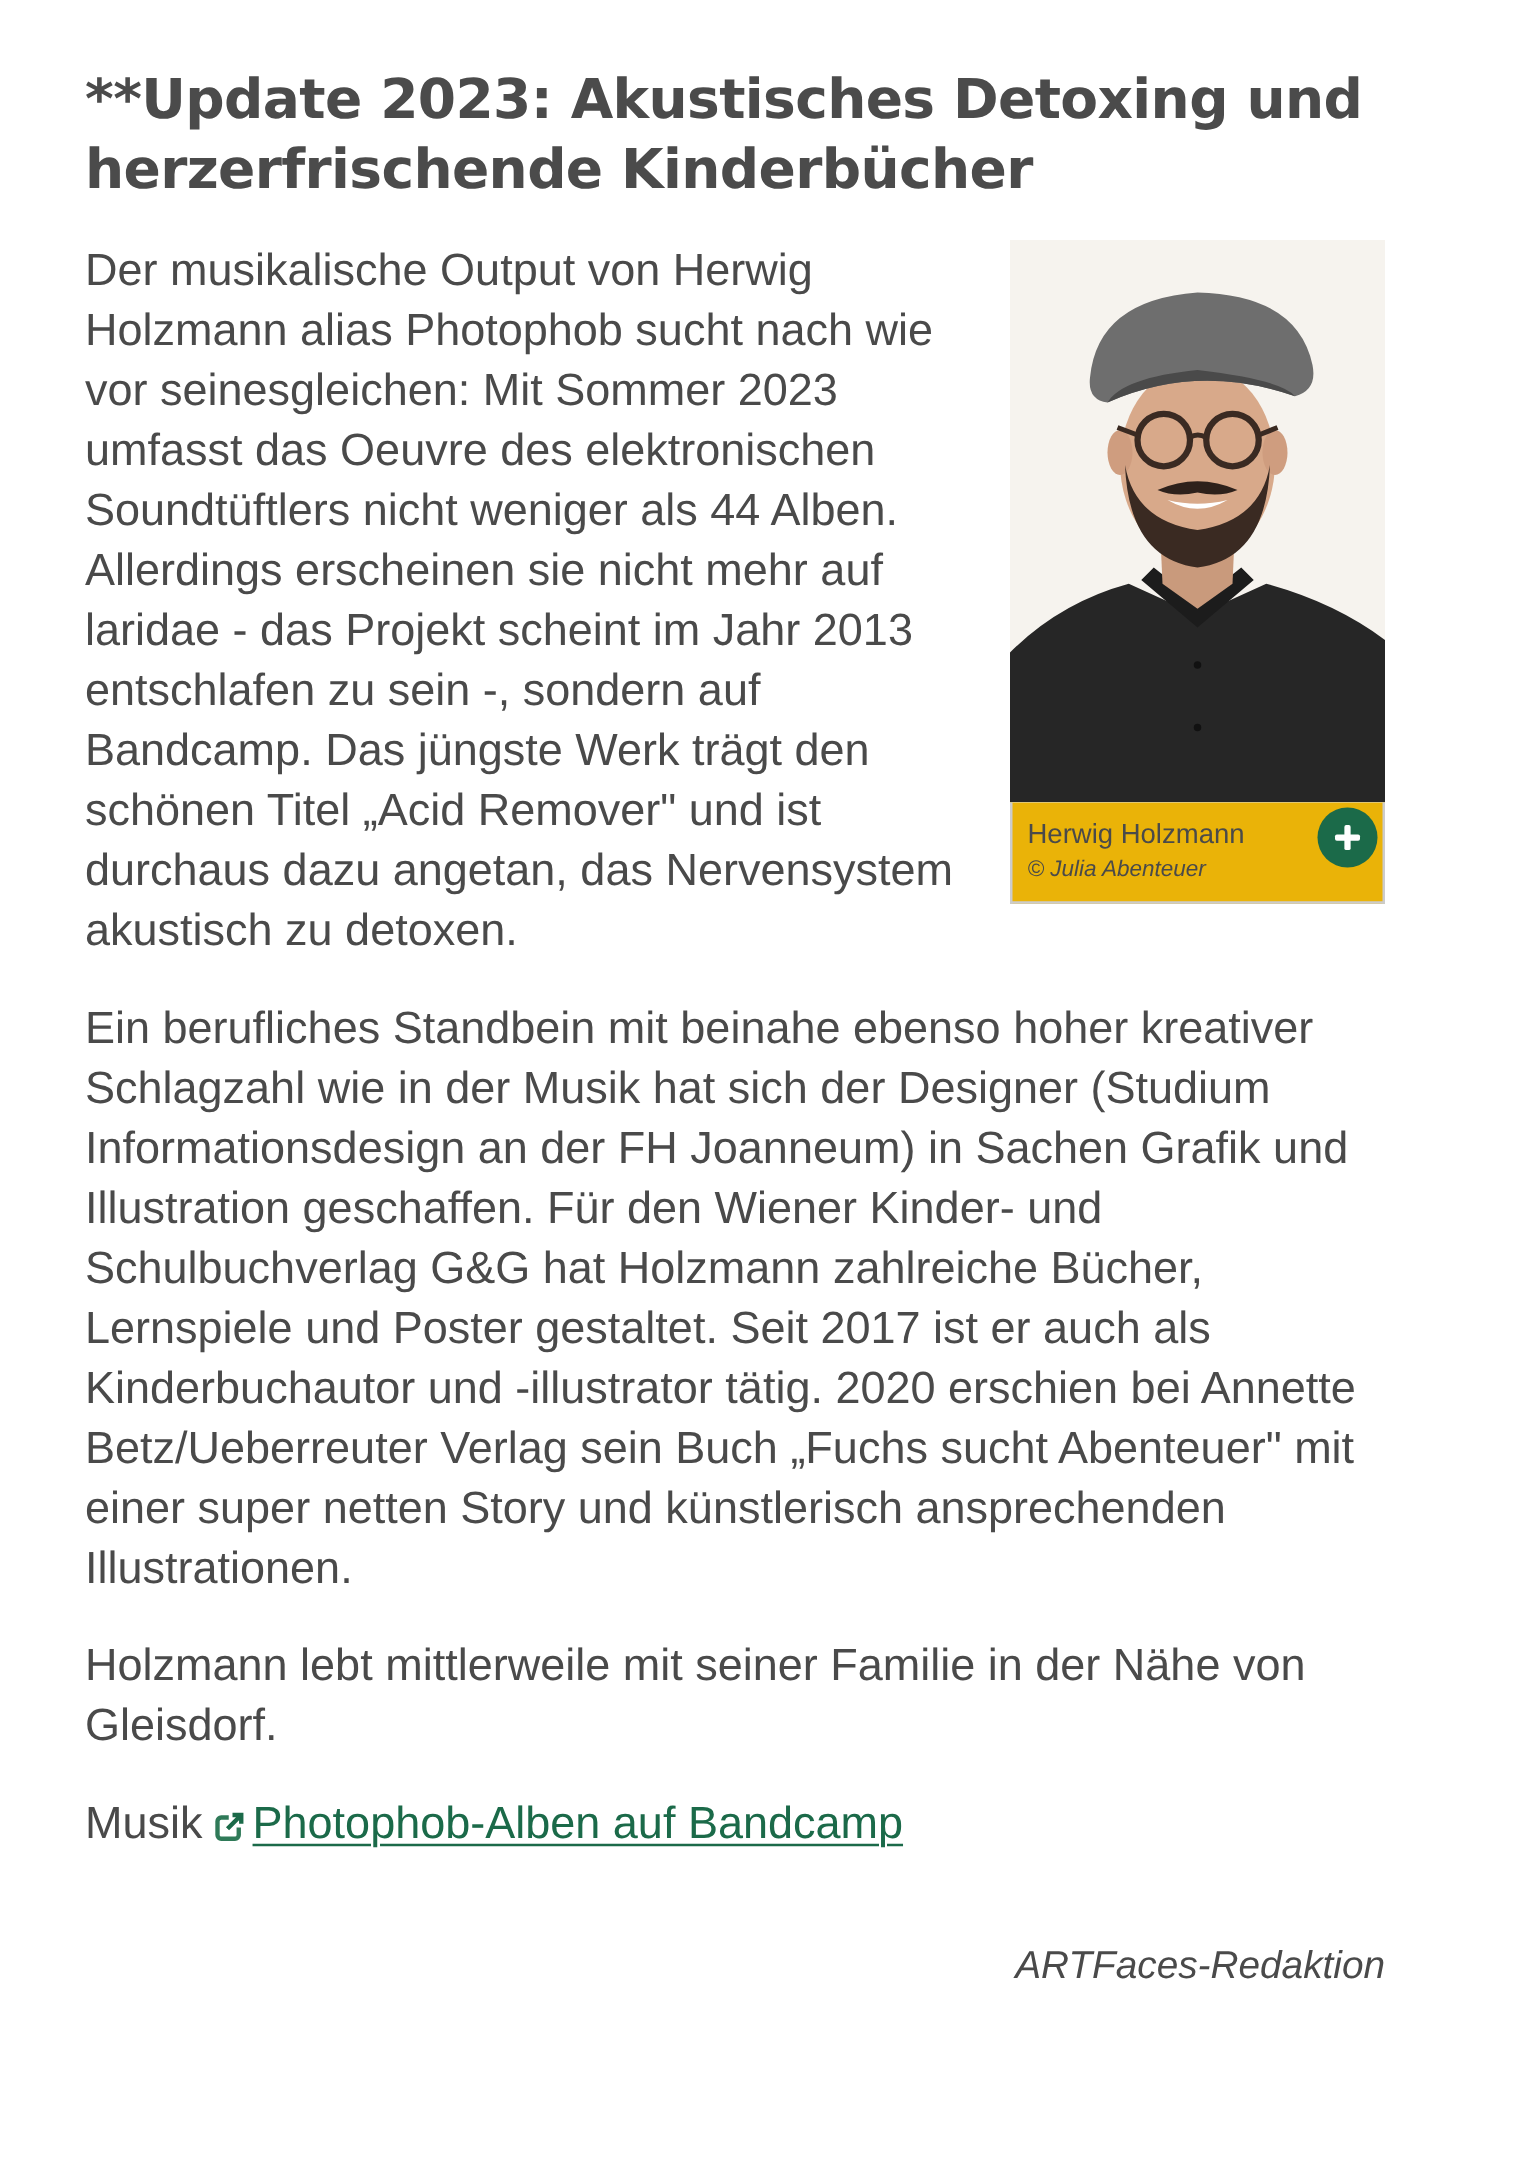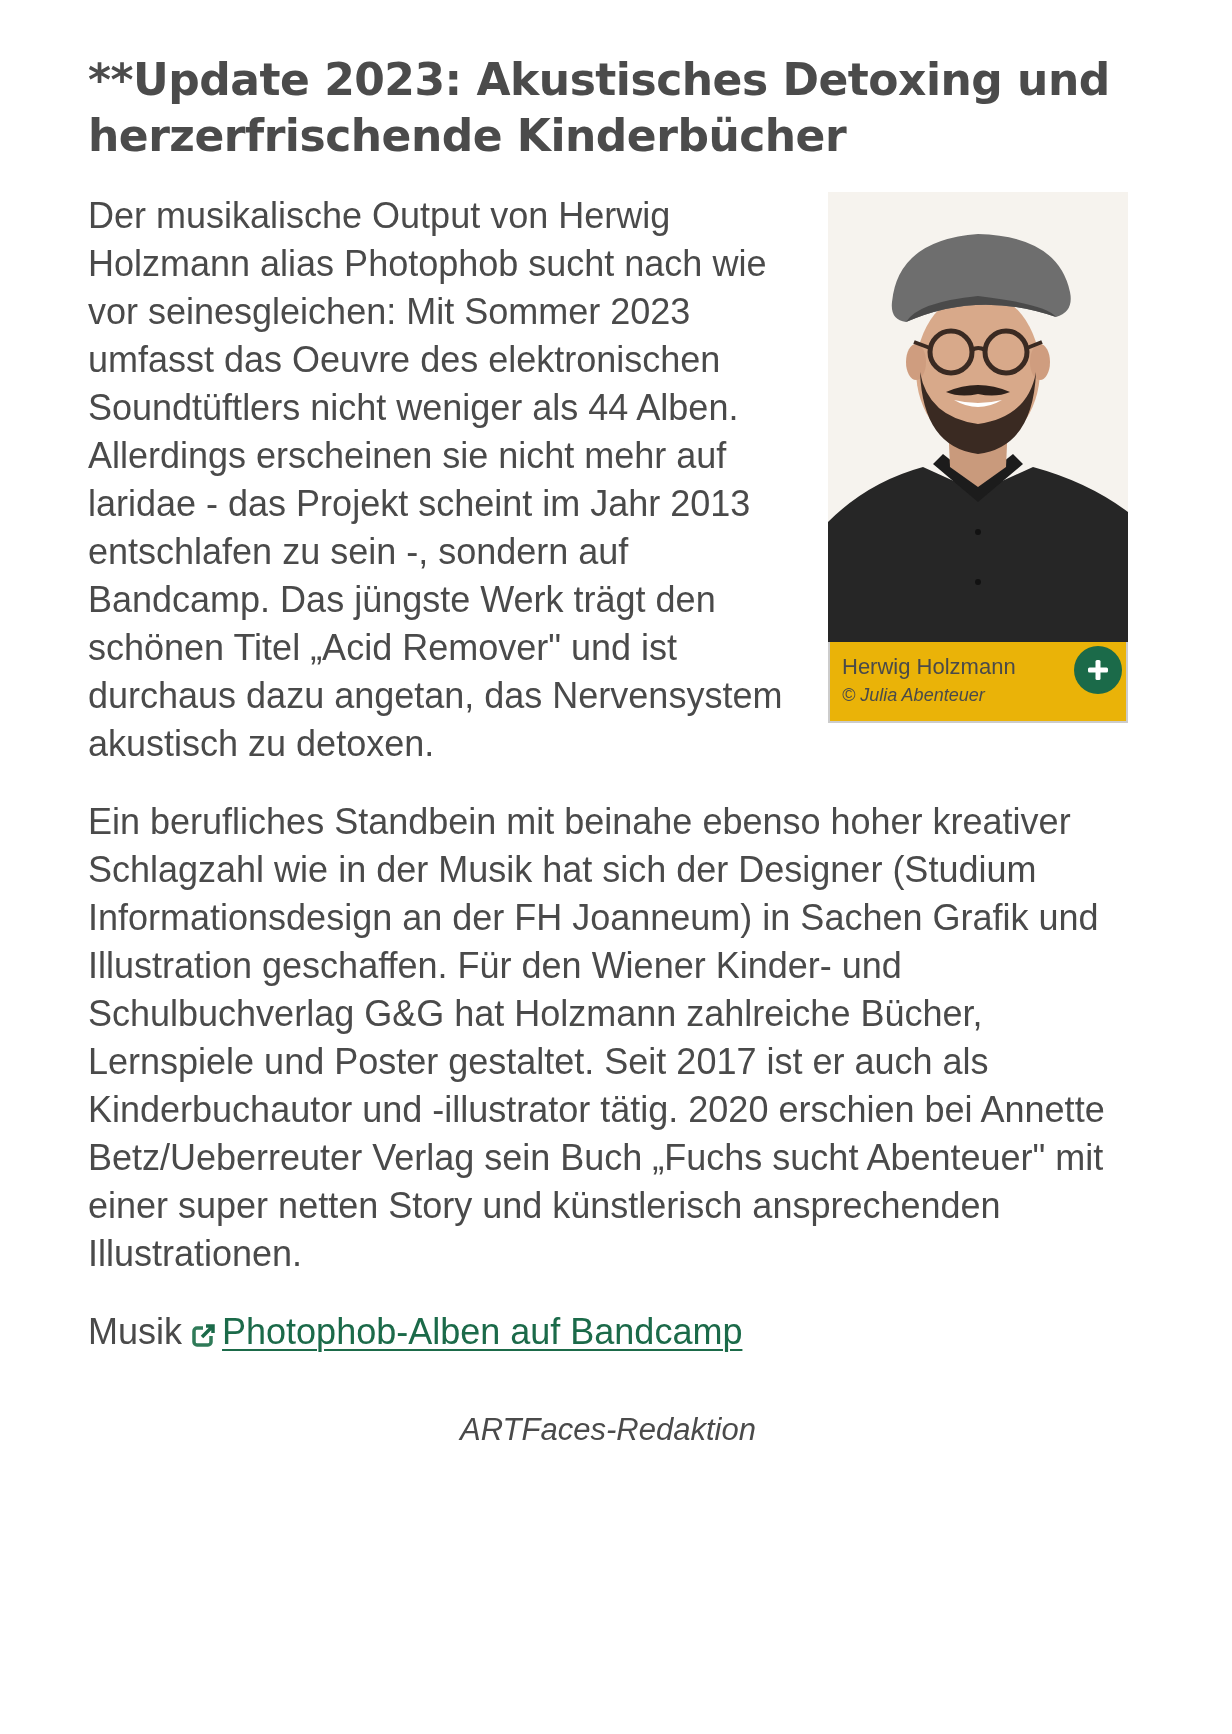--- a/index.html
+++ b/index.html
@@ -6,21 +6,21 @@
   body {
     width: 1232px;
     height: 1734px;
     position: relative;
     overflow: hidden;
     font-family: "Liberation Sans", "DejaVu Sans", sans-serif;
     color: #4a4a4a;
   }
   .article {
     position: absolute;
-    left: 88px;
+    left: 68px;
     top: 52px;
     width: 1040px;
   }
   h1 {
     margin: 0 0 28px 0;
     font-family: "DejaVu Sans", sans-serif;
     font-weight: bold;
     font-size: 44px;
     line-height: 56px;
     color: #4b4b4b;
@@ -84,26 +84,26 @@
     text-underline-offset: 5px;
   }
   .ext-icon {
     display: inline-block;
     width: 24px;
     height: 24px;
     vertical-align: -3px;
     margin-right: 6px;
   }
   .signature {
-    text-align: center;
+    text-align: right;
     font-style: italic;
     font-size: 31px;
     line-height: 48px;
     color: #4a4a4a;
-    margin-top: 20px;
+    margin-top: 36px;
   }
   .clear { clear: both; }
 </style>
 </head>
 <body>
 
 <div class="article">
   <h1>**Update 2023: Akustisches Detoxing und herzerfrischende Kinderbücher</h1>
 
   <div class="figure">
@@ -147,20 +147,21 @@
         <svg width="24" height="24" viewBox="0 0 24 24">
           <rect x="9.5" y="2" width="5" height="20" rx="1.5" fill="#ffffff"></rect>
           <rect x="2" y="9.5" width="20" height="5" rx="1.5" fill="#ffffff"></rect>
         </svg>
       </div>
     </div>
   </div>
 
   <p>Der musikalische Output von Herwig Holzmann alias Photophob sucht nach wie vor seinesgleichen: Mit Sommer 2023 umfasst das Oeuvre des elektronischen Soundtüftlers nicht weniger als 44 Alben. Allerdings erscheinen sie nicht mehr auf laridae - das Projekt scheint im Jahr 2013 entschlafen zu sein -, sondern auf Bandcamp. Das jüngste Werk trägt den schönen Titel „Acid Remover" und ist durchaus dazu angetan, das Nervensystem akustisch zu detoxen.</p>
   <p>Ein berufliches Standbein mit beinahe ebenso hoher kreativer Schlagzahl wie in der Musik hat sich der Designer (Studium Informationsdesign an der FH Joanneum) in Sachen Grafik und Illustration geschaffen. Für den Wiener Kinder- und Schulbuchverlag G&amp;G hat Holzmann zahlreiche Bücher, Lernspiele und Poster gestaltet. Seit 2017 ist er auch als Kinderbuchautor und -illustrator tätig. 2020 erschien bei Annette Betz/Ueberreuter Verlag sein Buch „Fuchs sucht Abenteuer" mit einer super netten Story und künstlerisch ansprechenden Illustrationen.</p>
+  <p>Holzmann lebt mittlerweile mit seiner Familie in der Nähe von Gleisdorf.</p>
 
 
   <p>
     <span>Musik</span>
     <svg class="ext-icon" viewBox="0 0 24 24">
       <rect x="2" y="5" width="17" height="17" rx="3" fill="none" stroke="#2f7a58" stroke-width="3.5"></rect>
       <rect x="11" y="1" width="12" height="12" fill="#ffffff"></rect>
       <path d="M10 14 L21 3 M14 3 L21 3 L21 10" fill="none" stroke="#1b6a49" stroke-width="3.5"></path>
     </svg><a class="ext" href="#">Photophob-Alben auf Bandcamp</a>
   </p>

